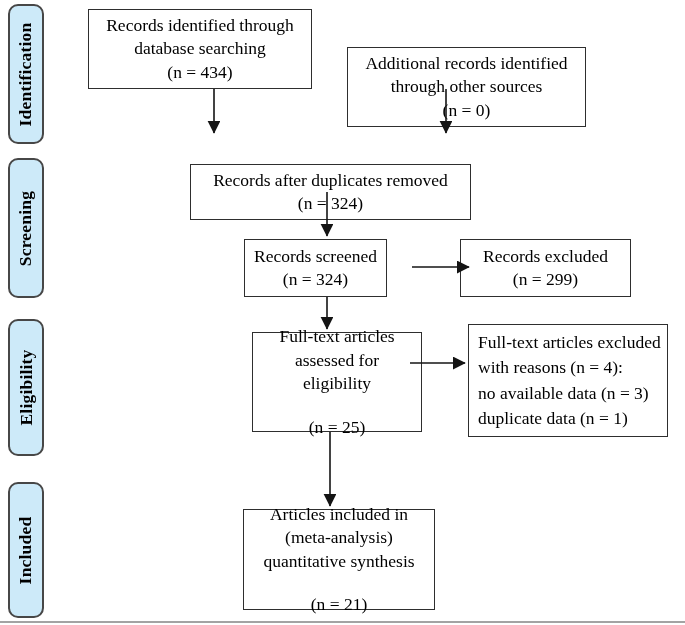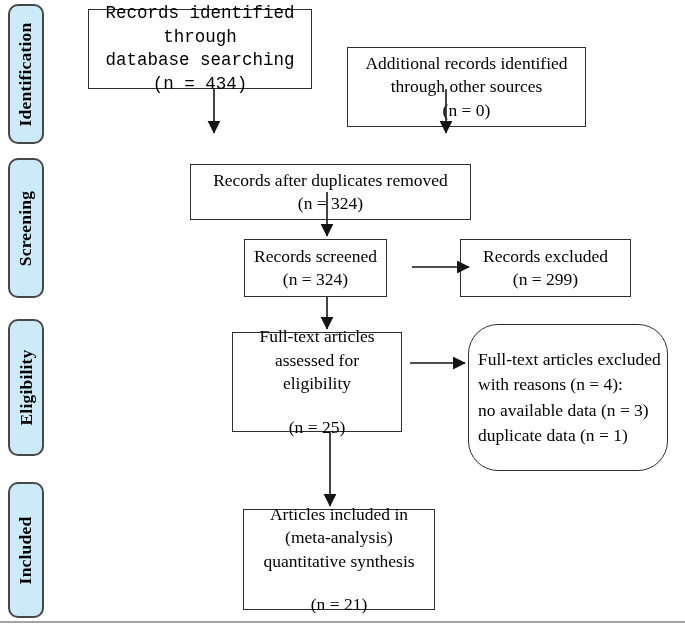--- a/index.html
+++ b/index.html
@@ -48,32 +48,31 @@
     flex-direction: column;
     justify-content: center;
     align-items: center;
     text-align: center;
     font-size: 17.5px;
     line-height: 23.5px;
   }
   .box span { display: block; }
   .gap { margin-top: 20px; }
 
-  #box-identified   { left: 88px;  top: 9px;   width: 224px; height: 80px; font-family: Liberation Mono, monospace; }
+  #box-identified   { left: 88px;  top: 9px;   width: 224px; height: 80px; }
   #box-additional   { left: 347px; top: 9px;   width: 239px; height: 80px; margin-top: 38px; }
   #box-duplicates   { left: 190px; top: 136px; width: 281px; height: 56px; margin-top: 28px; }
   #box-screened     { left: 244px; top: 239px; width: 143px; height: 58px; }
   #box-excluded     { left: 460px; top: 239px; width: 171px; height: 58px; }
-  #box-fulltext     { left: 232px; top: 332px; width: 170px; height: 100px; }
+  #box-fulltext     { left: 252px; top: 332px; width: 170px; height: 100px; }
   #box-ft-excluded  {
-    left: 468px; top: 324px; width: 200px; height: 147px;
+    left: 468px; top: 324px; width: 200px; height: 113px;
     align-items: flex-start; text-align: left;
     padding-left: 9px; padding-right: 4px;
     line-height: 25.5px;
-    border-radius: 30px;
   }
   #box-included     { left: 243px; top: 509px; width: 192px; height: 101px; }
 
   
   .arrows {
     position: absolute;
     left: 0; top: 0;
     width: 685px; height: 625px;
     pointer-events: none;
   }

